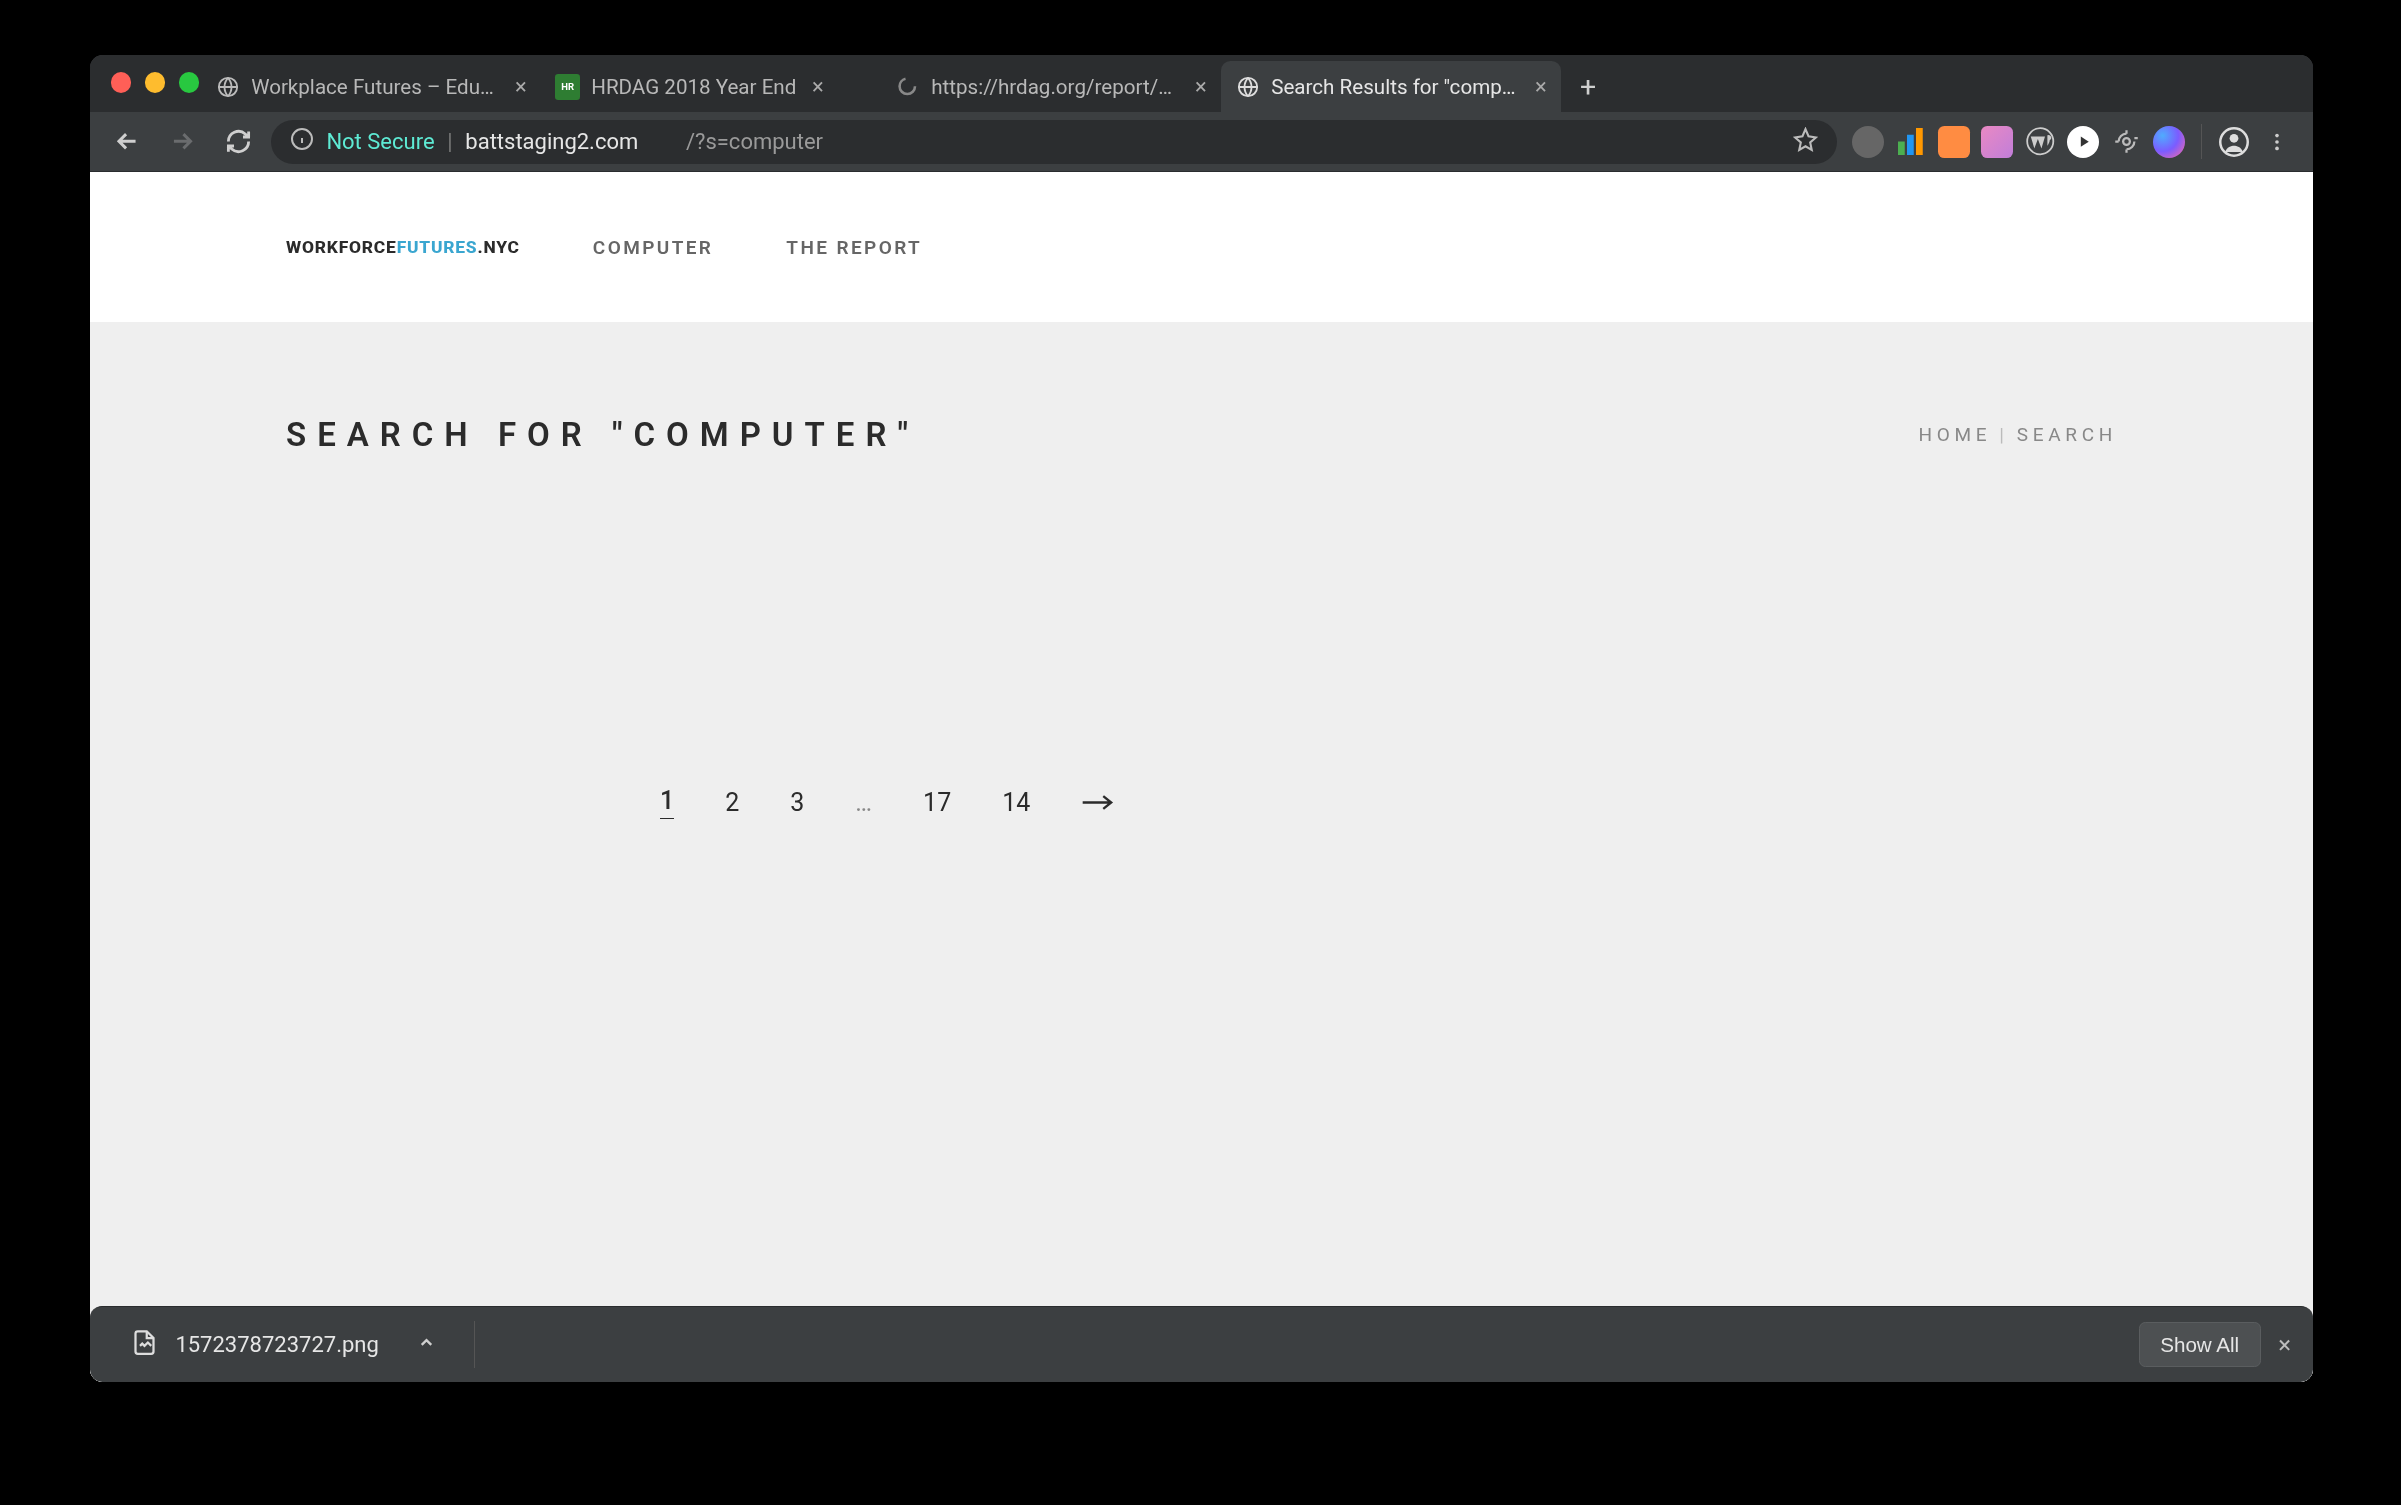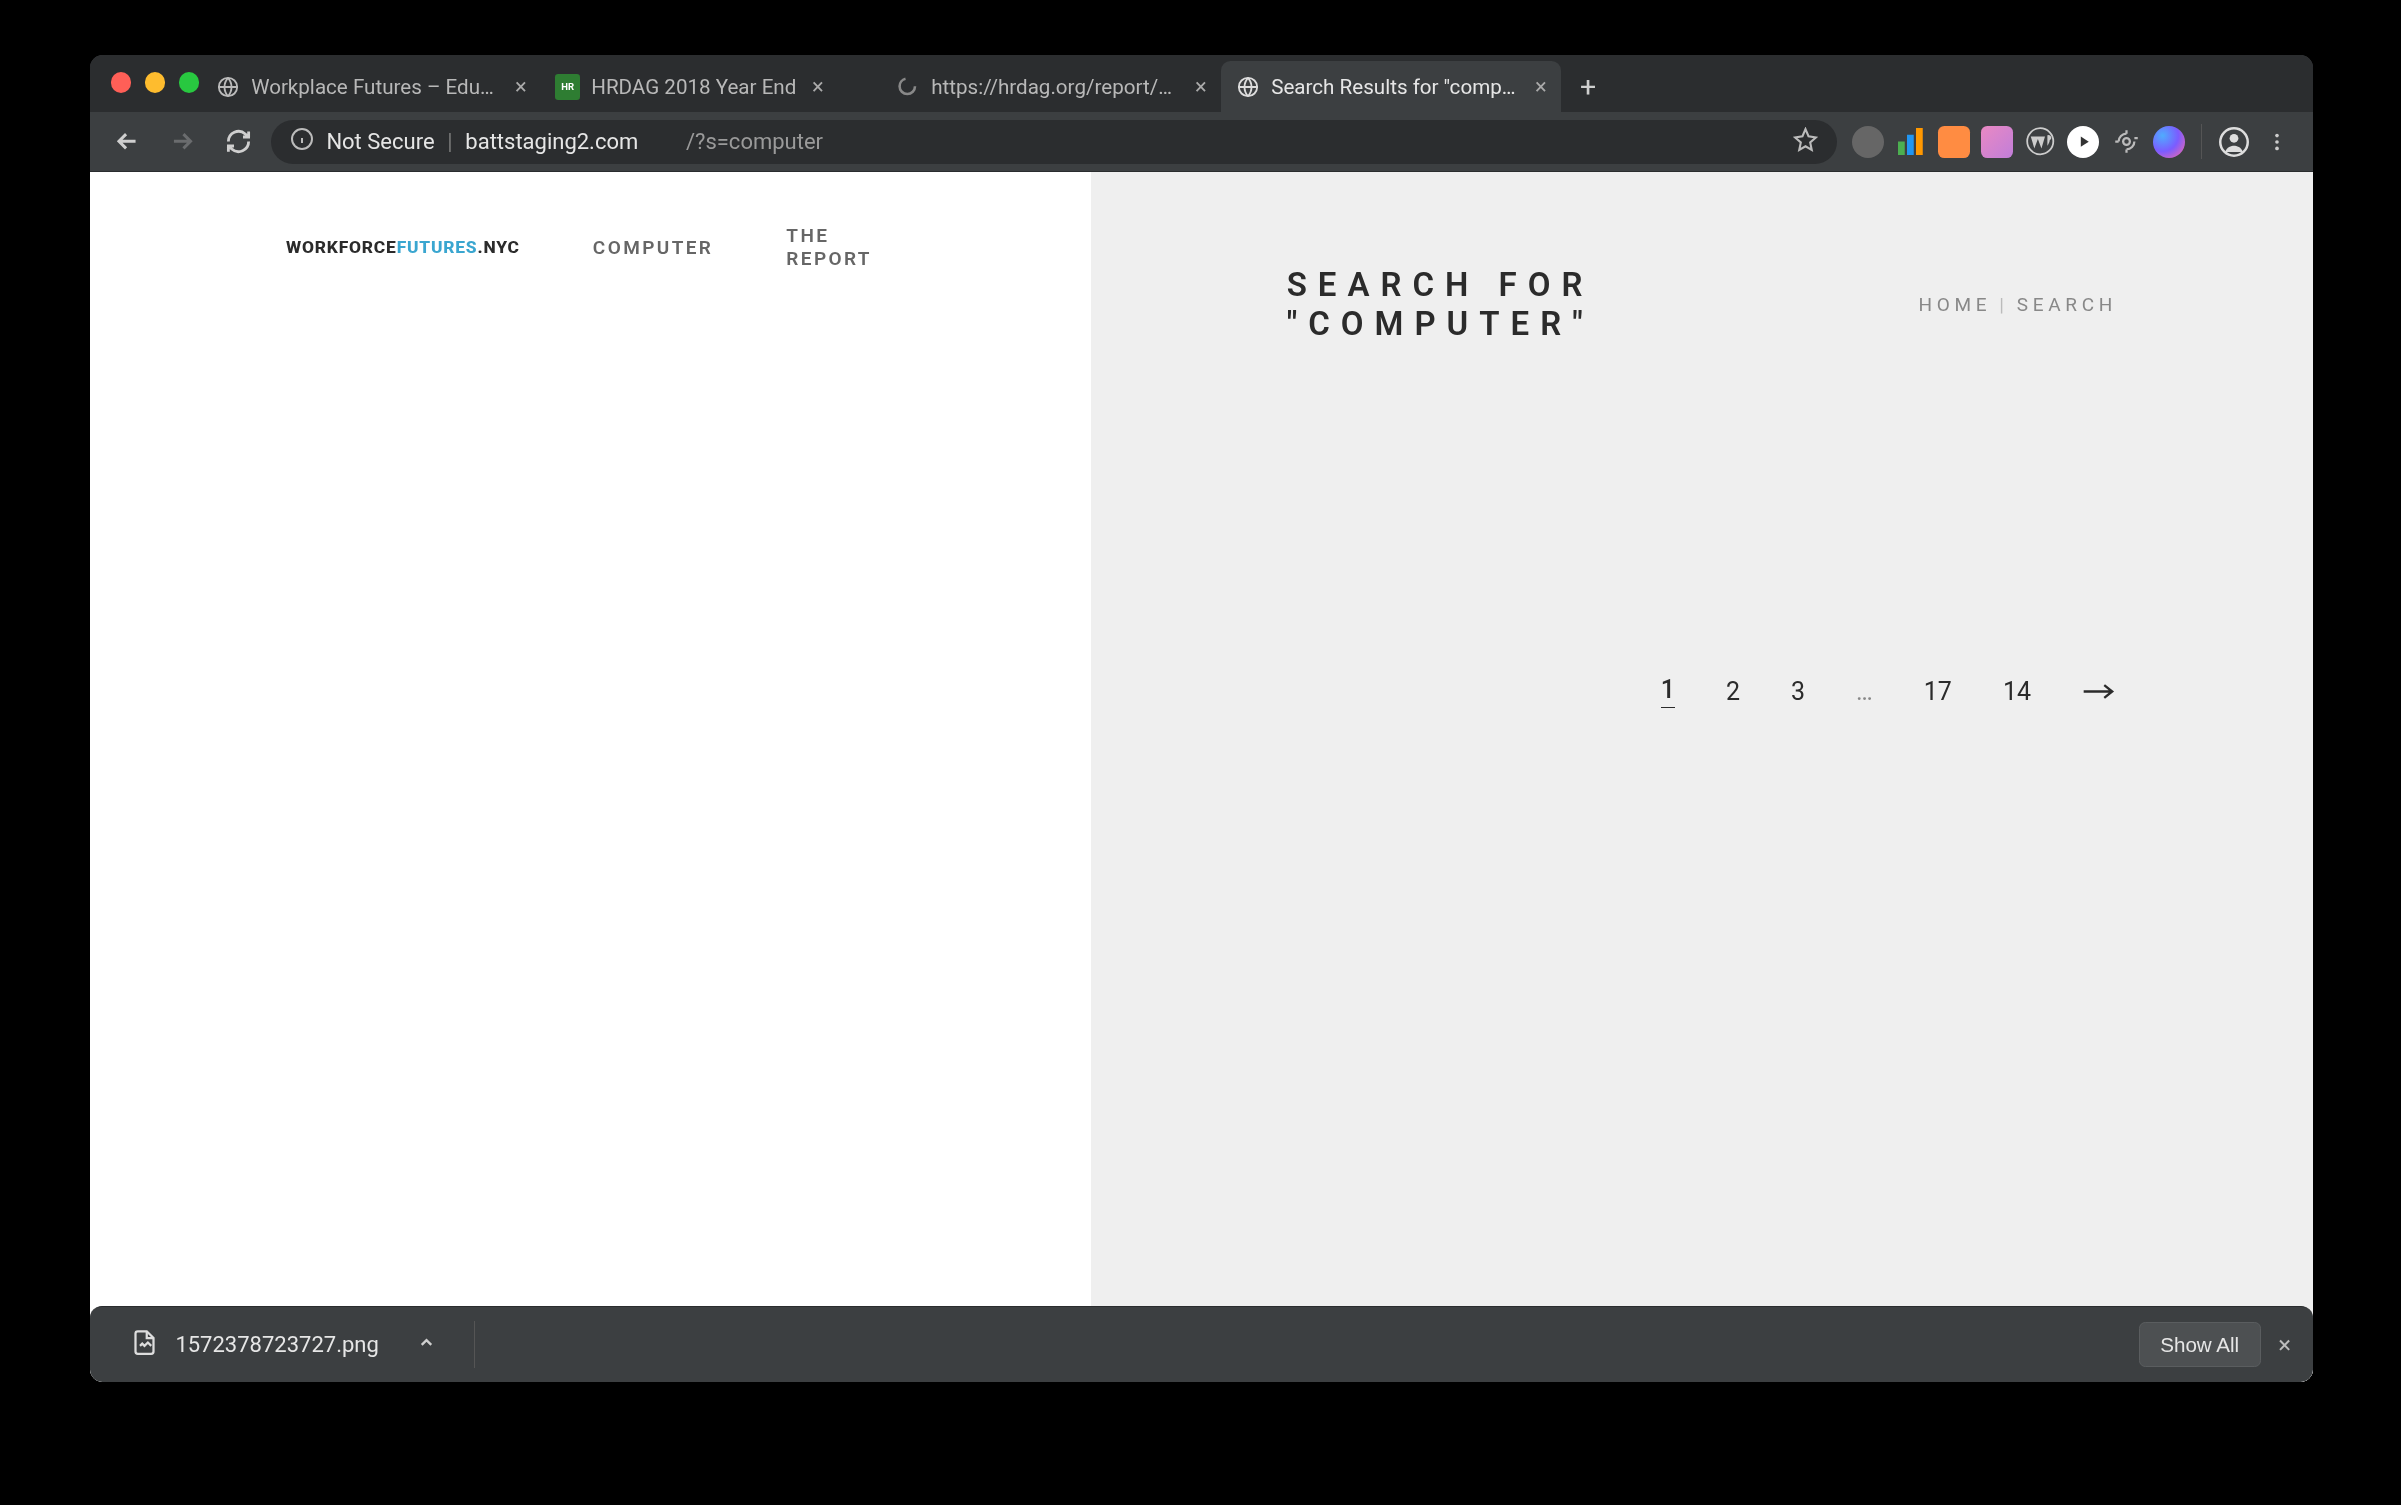--- a/index.html
+++ b/index.html
@@ -97,36 +97,36 @@
   height: 44px;
   background: #2b2d2f;
   border-radius: 22px;
   display: flex;
   align-items: center;
   padding: 0 19px;
   gap: 12.7px;
   color: #cfcfcf;
   font-size: 22px;
 }
-.url-area .not-secure { color: #e5e5e5; }
+.url-area .not-secure { color: #5eead4; }
 .url-area .sep { color: #777; }
 .url-area .domain { color: #e6e6e6; }
 .url-area .path { color: #9a9a9a; margin-left: 35px; }
 .ext-icons { display:flex; align-items:center; gap:11px; padding:0 6.3px; }
 .ext-icon {
   width: 32px; height: 32px; border-radius: 6.3px;
   display:flex; align-items:center; justify-content:center;
 }
 
 
 .page {
   flex: 1;
   background: #fff;
   display:flex;
-  flex-direction: row;
+  flex-direction: column;
   overflow:hidden;
 }
 .site-header {
   height: 150px;
   background: #fff;
   display:flex;
   align-items:center;
   padding: 0 196px;
   gap: 73px;
 }

